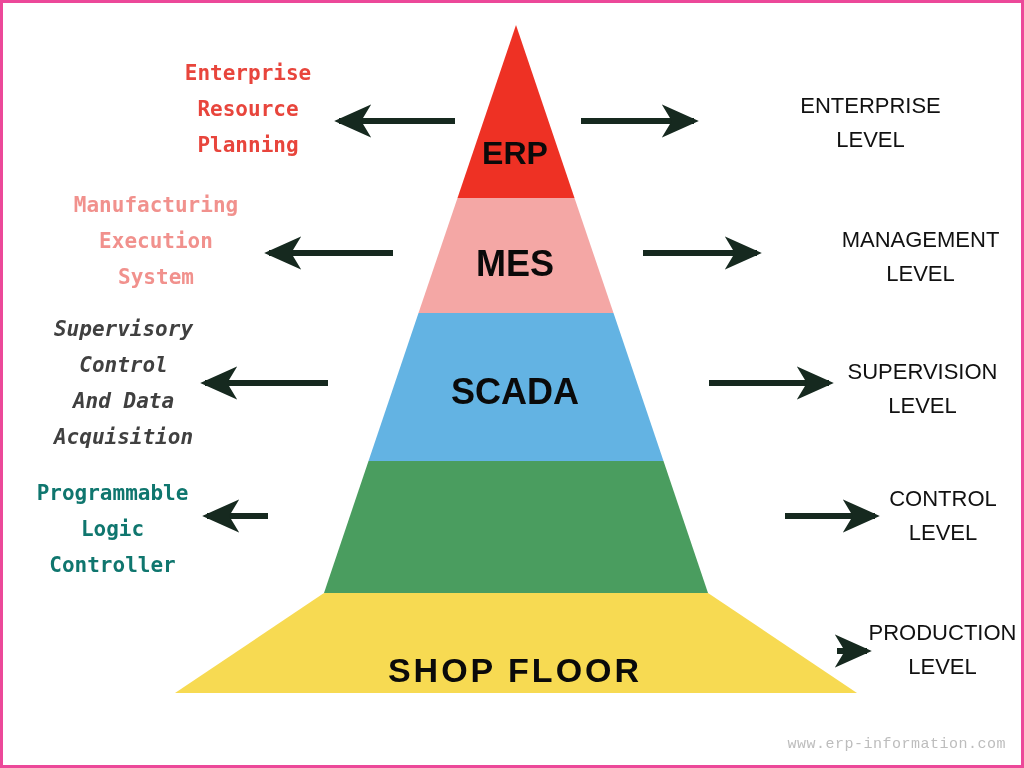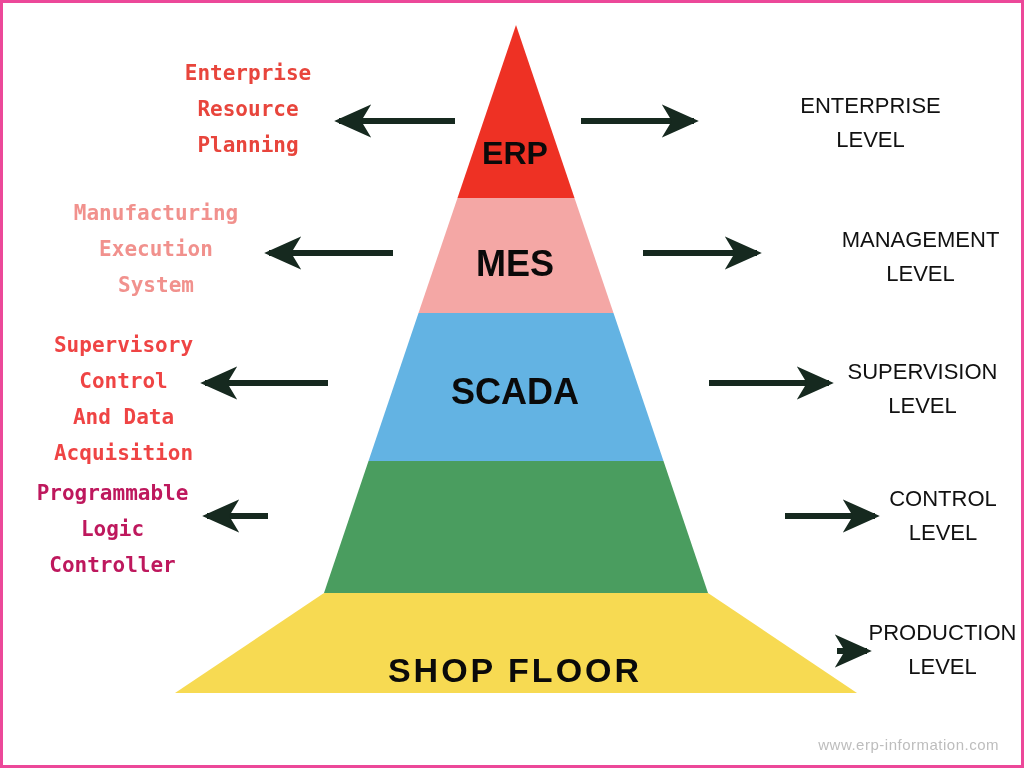--- a/index.html
+++ b/index.html
@@ -29,23 +29,23 @@
     position: absolute;
     font-family: "DejaVu Sans Mono", "Liberation Mono", monospace;
     font-weight: bold;
     font-size: 21px;
     line-height: 36px;
     text-align: center;
     letter-spacing: 0px;
     white-space: pre-line;
   }
   #left-erp   { left: 120px;  top: 52px;  width: 250px; color: #e8453c; }
-  #left-mes   { left: 28px;   top: 184px; width: 250px; color: #f1918d; margin-top: 8px; }
-  #left-scada { left: 8px;    top: 324px; width: 225px; color: #ef4444; }
-  #left-plc   { left: 2px;    top: 472px; width: 215px; color: #be185d; }
+  #left-mes   { left: 28px;   top: 184px; width: 250px; color: #f1918d; }
+  #left-scada { left: 8px;    top: 308px; width: 225px; color: #404040; font-style: italic; }
+  #left-plc   { left: 2px;    top: 472px; width: 215px; color: #0f766e; }
 
   
   .right-label {
     position: absolute;
     font-family: "Liberation Sans", sans-serif;
     font-weight: 400;
     font-size: 22px;
     line-height: 34px;
     text-align: center;
     color: #111111;
@@ -69,23 +69,23 @@
   }
   #cap-erp        { top: 132px; font-size: 32px; }
   #cap-mes        { top: 240px; font-size: 36px; }
   #cap-scada      { top: 368px; font-size: 36px; }
   #cap-plc        { top: 505px; font-size: 34px; }
   #cap-shopfloor  { top: 648px; font-size: 34px; letter-spacing: 3px; }
 
   
   #watermark {
     position: absolute;
-    right: 22px;
+    right: 15px;
     bottom: 12px;
-    font-family: Liberation Sans, sans-serif;
+    font-family: Liberation Mono, monospace;
     font-size: 15px;
     color: #bdbdbd;
     letter-spacing: 0.5px;
   }
 </style>
 </head>
 <body>
 
 <div id="canvas">
 

